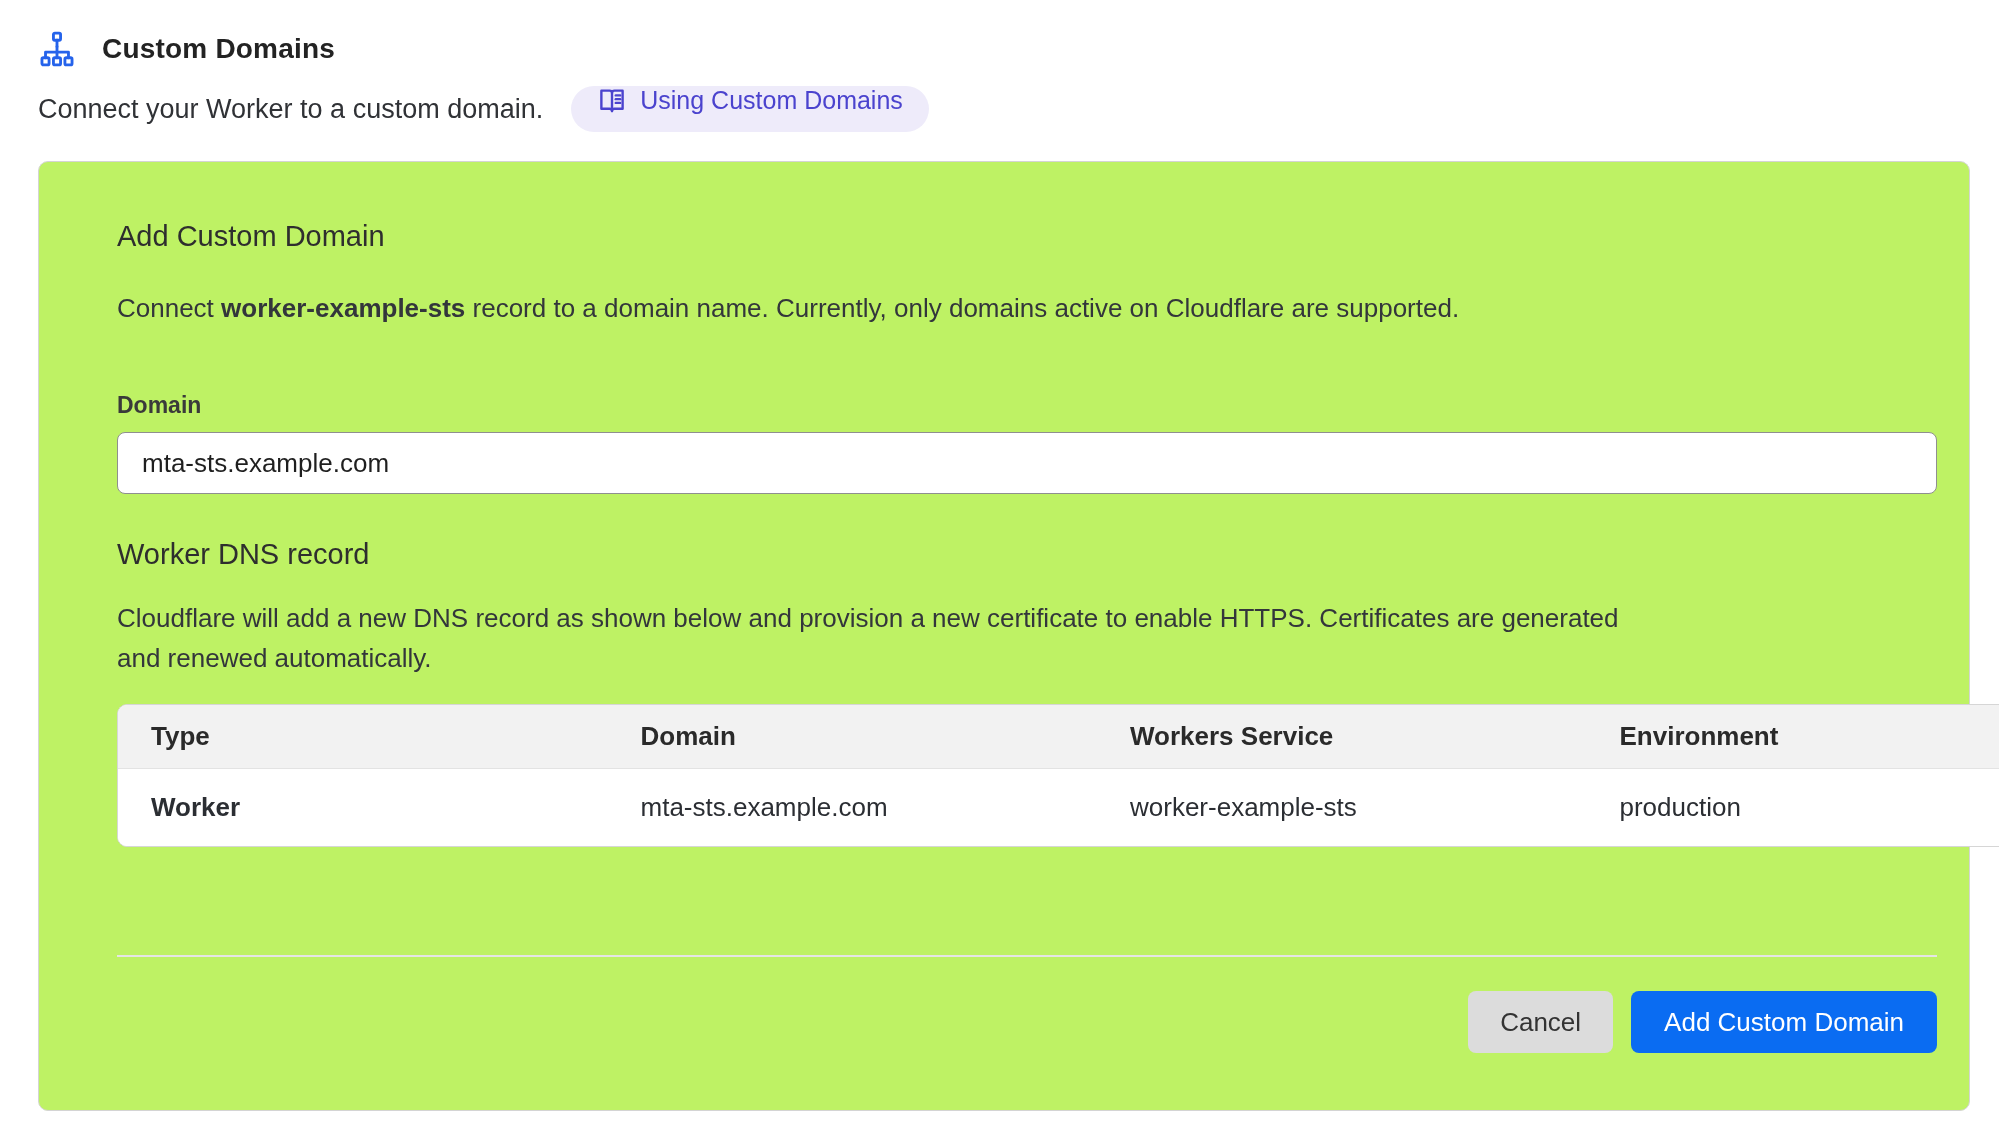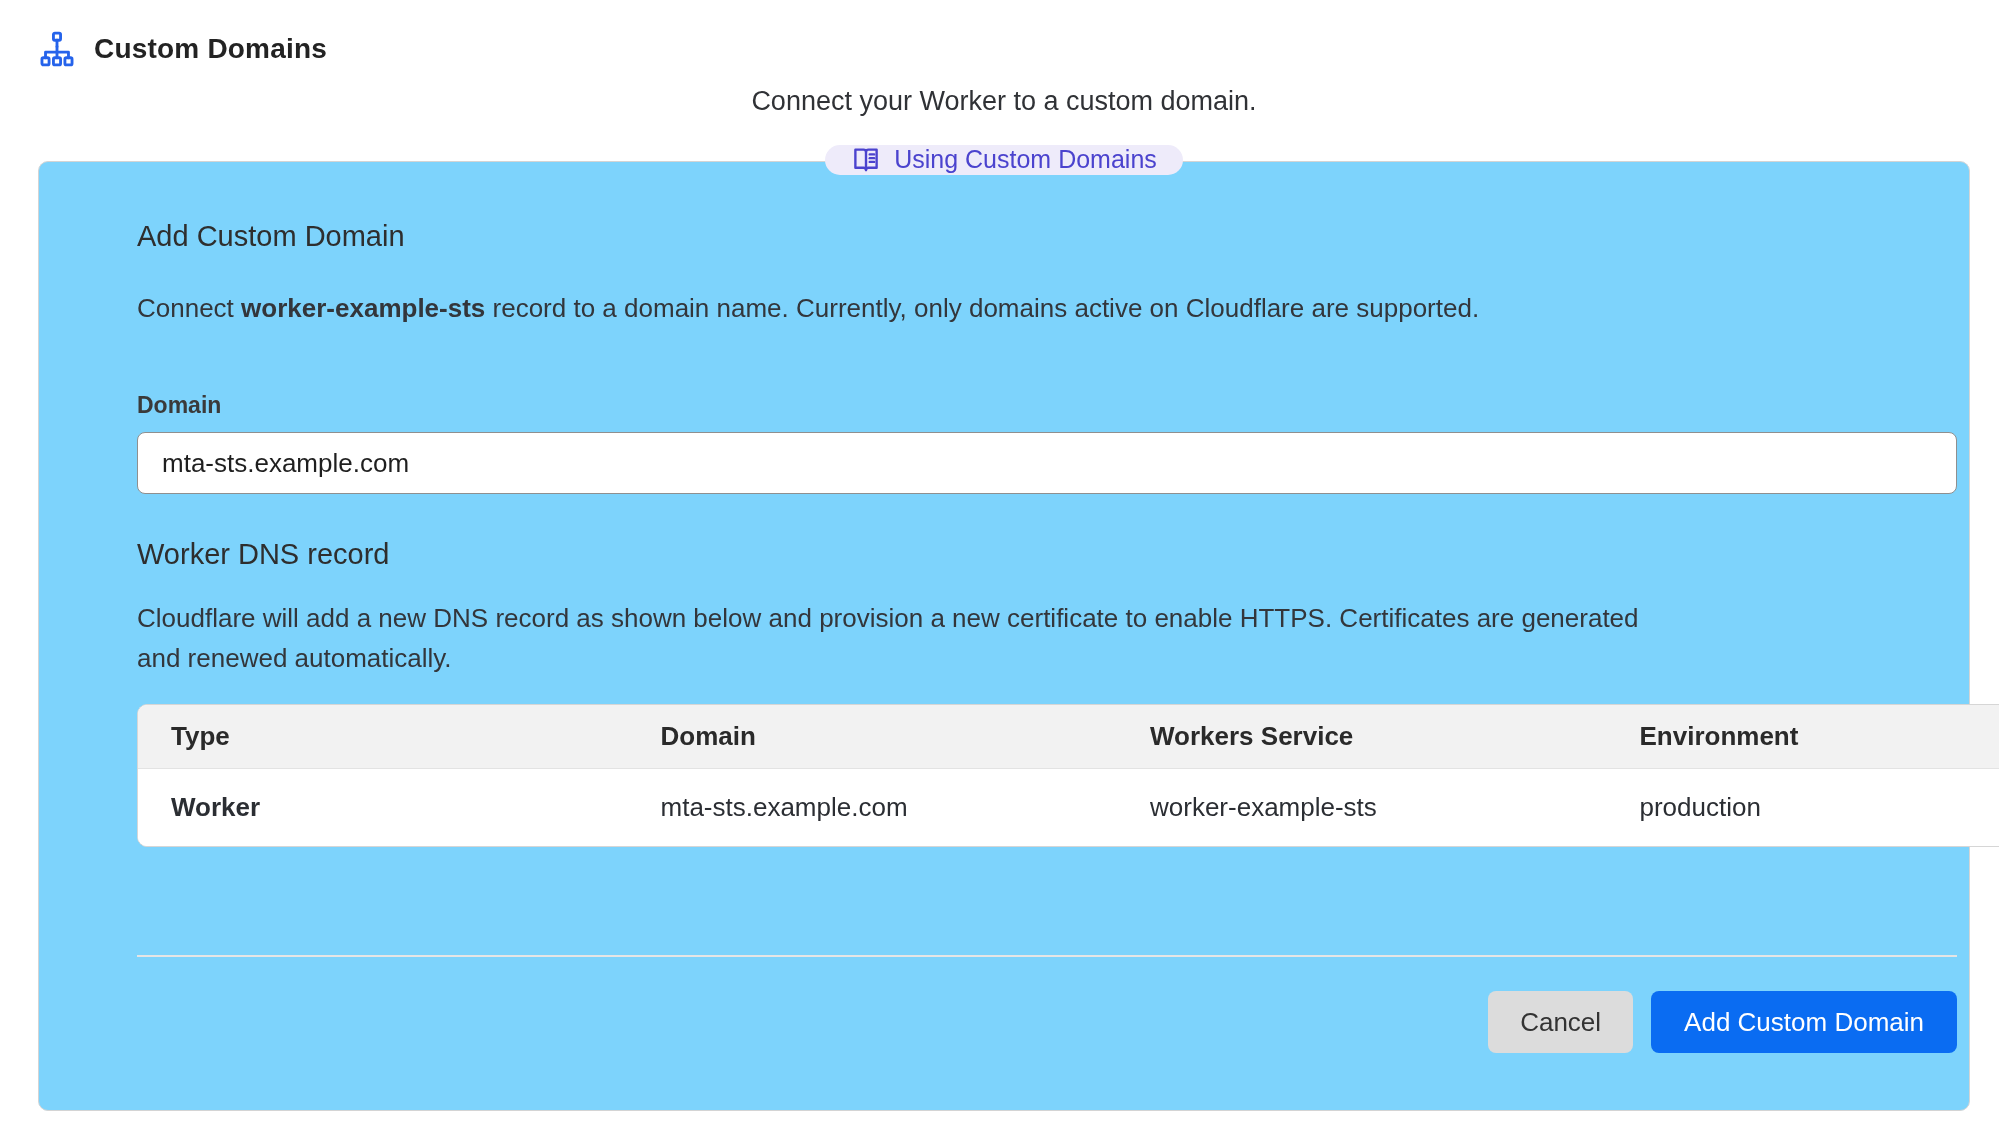--- a/index.html
+++ b/index.html
@@ -24,36 +24,35 @@
     font-family: "Liberation Sans", "DejaVu Sans", sans-serif;
     color: var(--text-body);
     padding: 28px 29px 0 38px;
     overflow: hidden;
   }
 
   
   .page-header-row {
     display: flex;
     align-items: center;
-    gap: 18px;
+    gap: 26px;
     height: 42px;
   }
   .page-title {
     font-size: 28px;
     font-weight: 700;
     color: var(--text-dark);
     letter-spacing: 0.2px;
   }
   .subtitle-row {
     display: flex;
     align-items: center;
     gap: 28px;
     margin-top: 16px;
     height: 46px;
-    flex-direction: column;
   }
   .page-subtitle {
     font-size: 27px;
     color: #303236;
   }
   .docs-badge {
     display: inline-flex;
     align-items: flex-start;
     gap: 13px;
     height: 46px;
@@ -67,22 +66,22 @@
     border: none;
     text-decoration: none;
   }
 
   
   .card {
     margin-top: 29px;
     height: 950px;
     border: 1.5px solid var(--card-border);
     border-radius: 10px;
-    background: #7dd3fc;
-    padding: 56px 50px 54px 98px;
+    background: #bef264;
+    padding: 56px 50px 54px 78px;
   }
   .section-heading {
     font-size: 29px;
     font-weight: 400;
     color: #2e2e2e;
     line-height: 36px;
   }
   .card-desc {
     margin-top: 34px;
     font-size: 26px;

